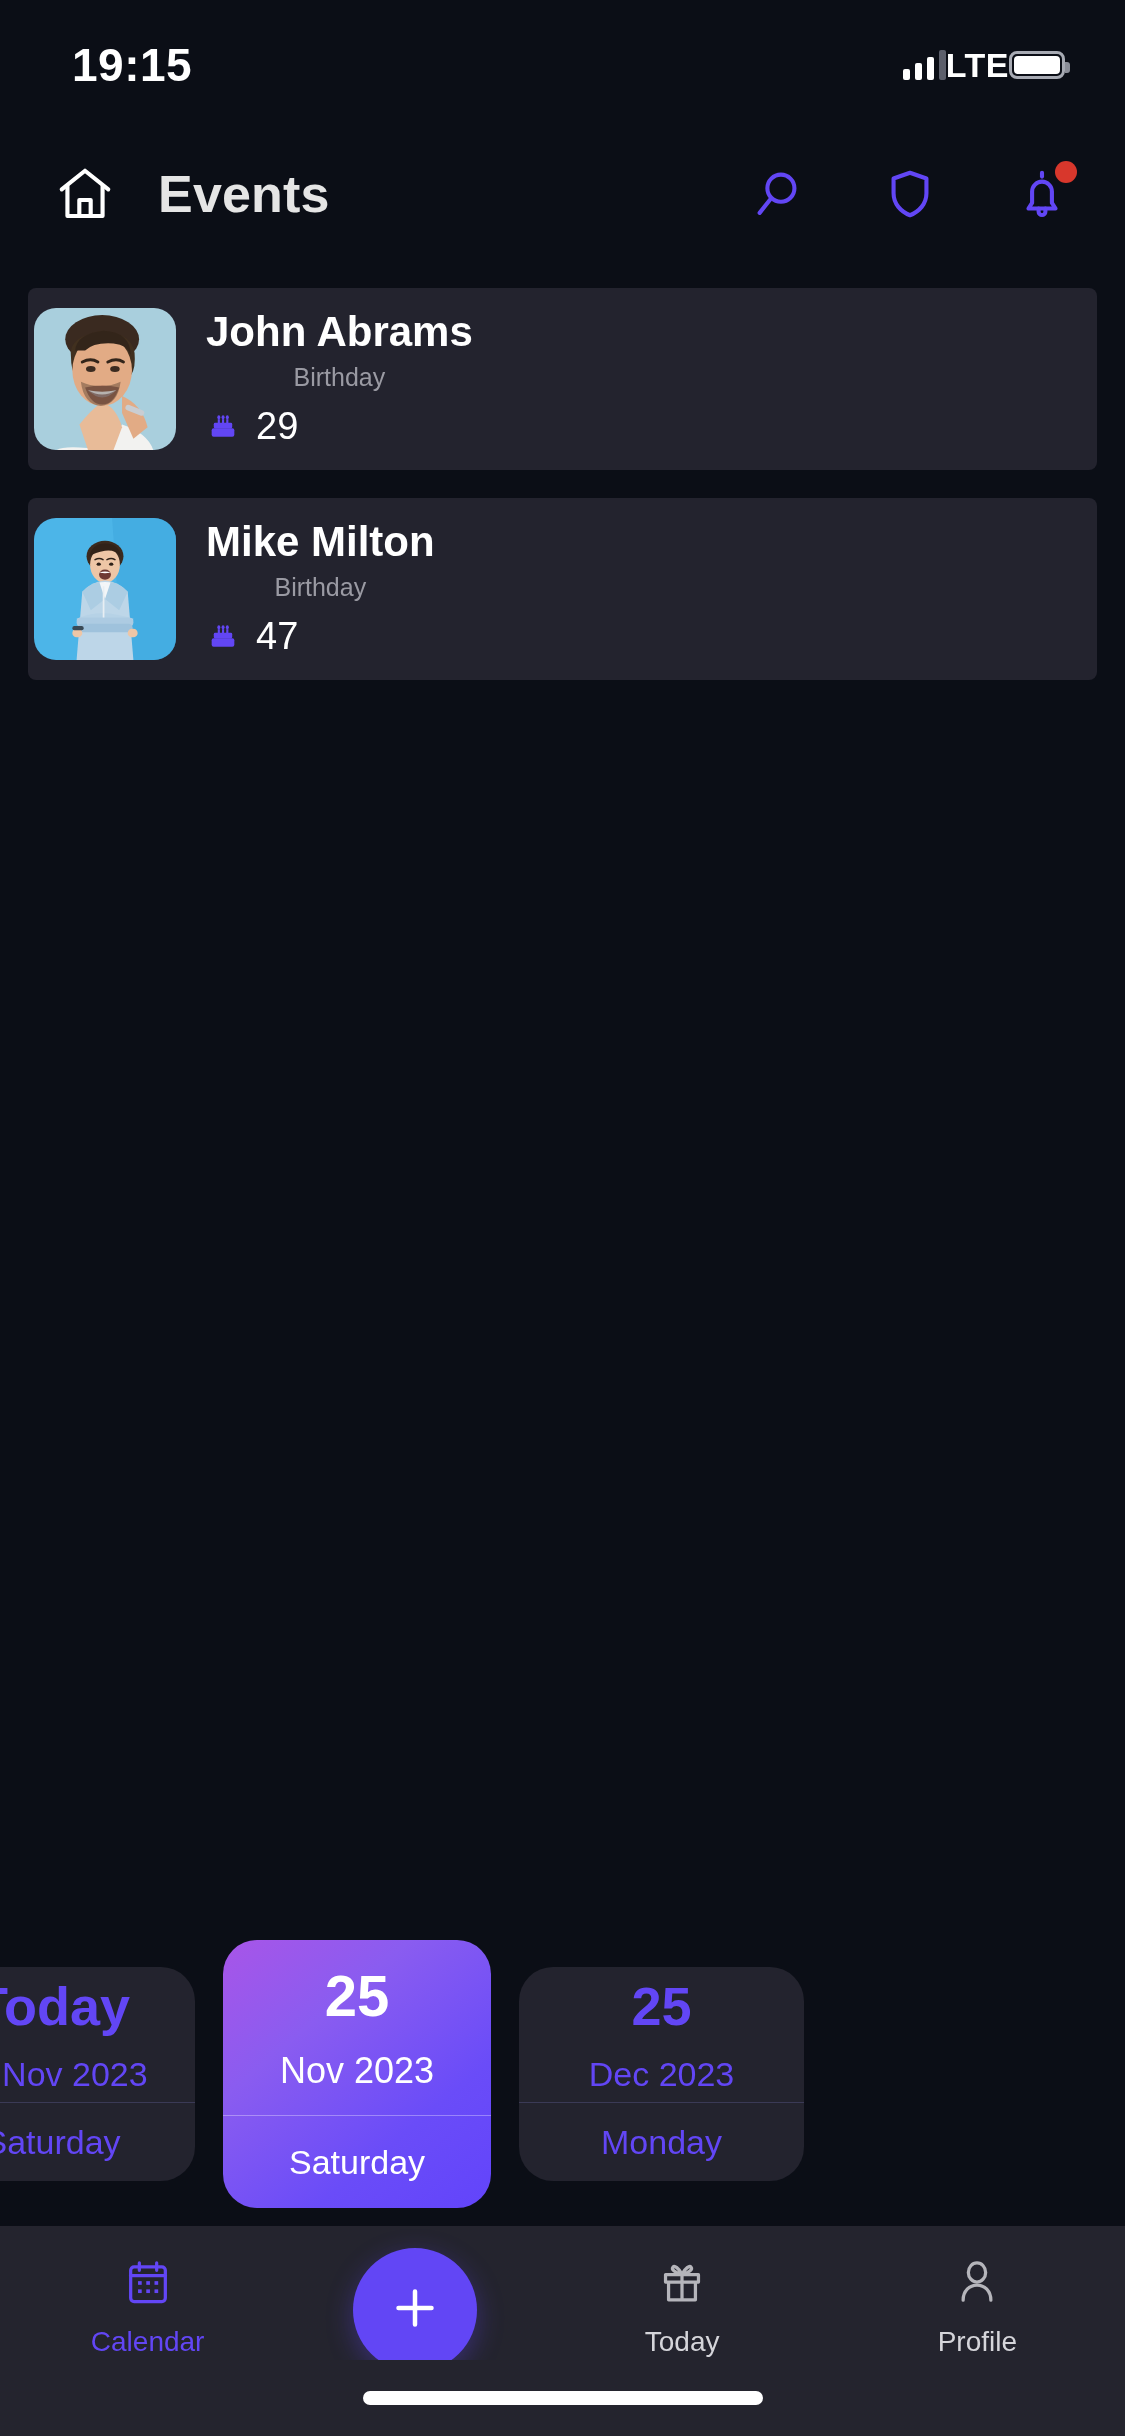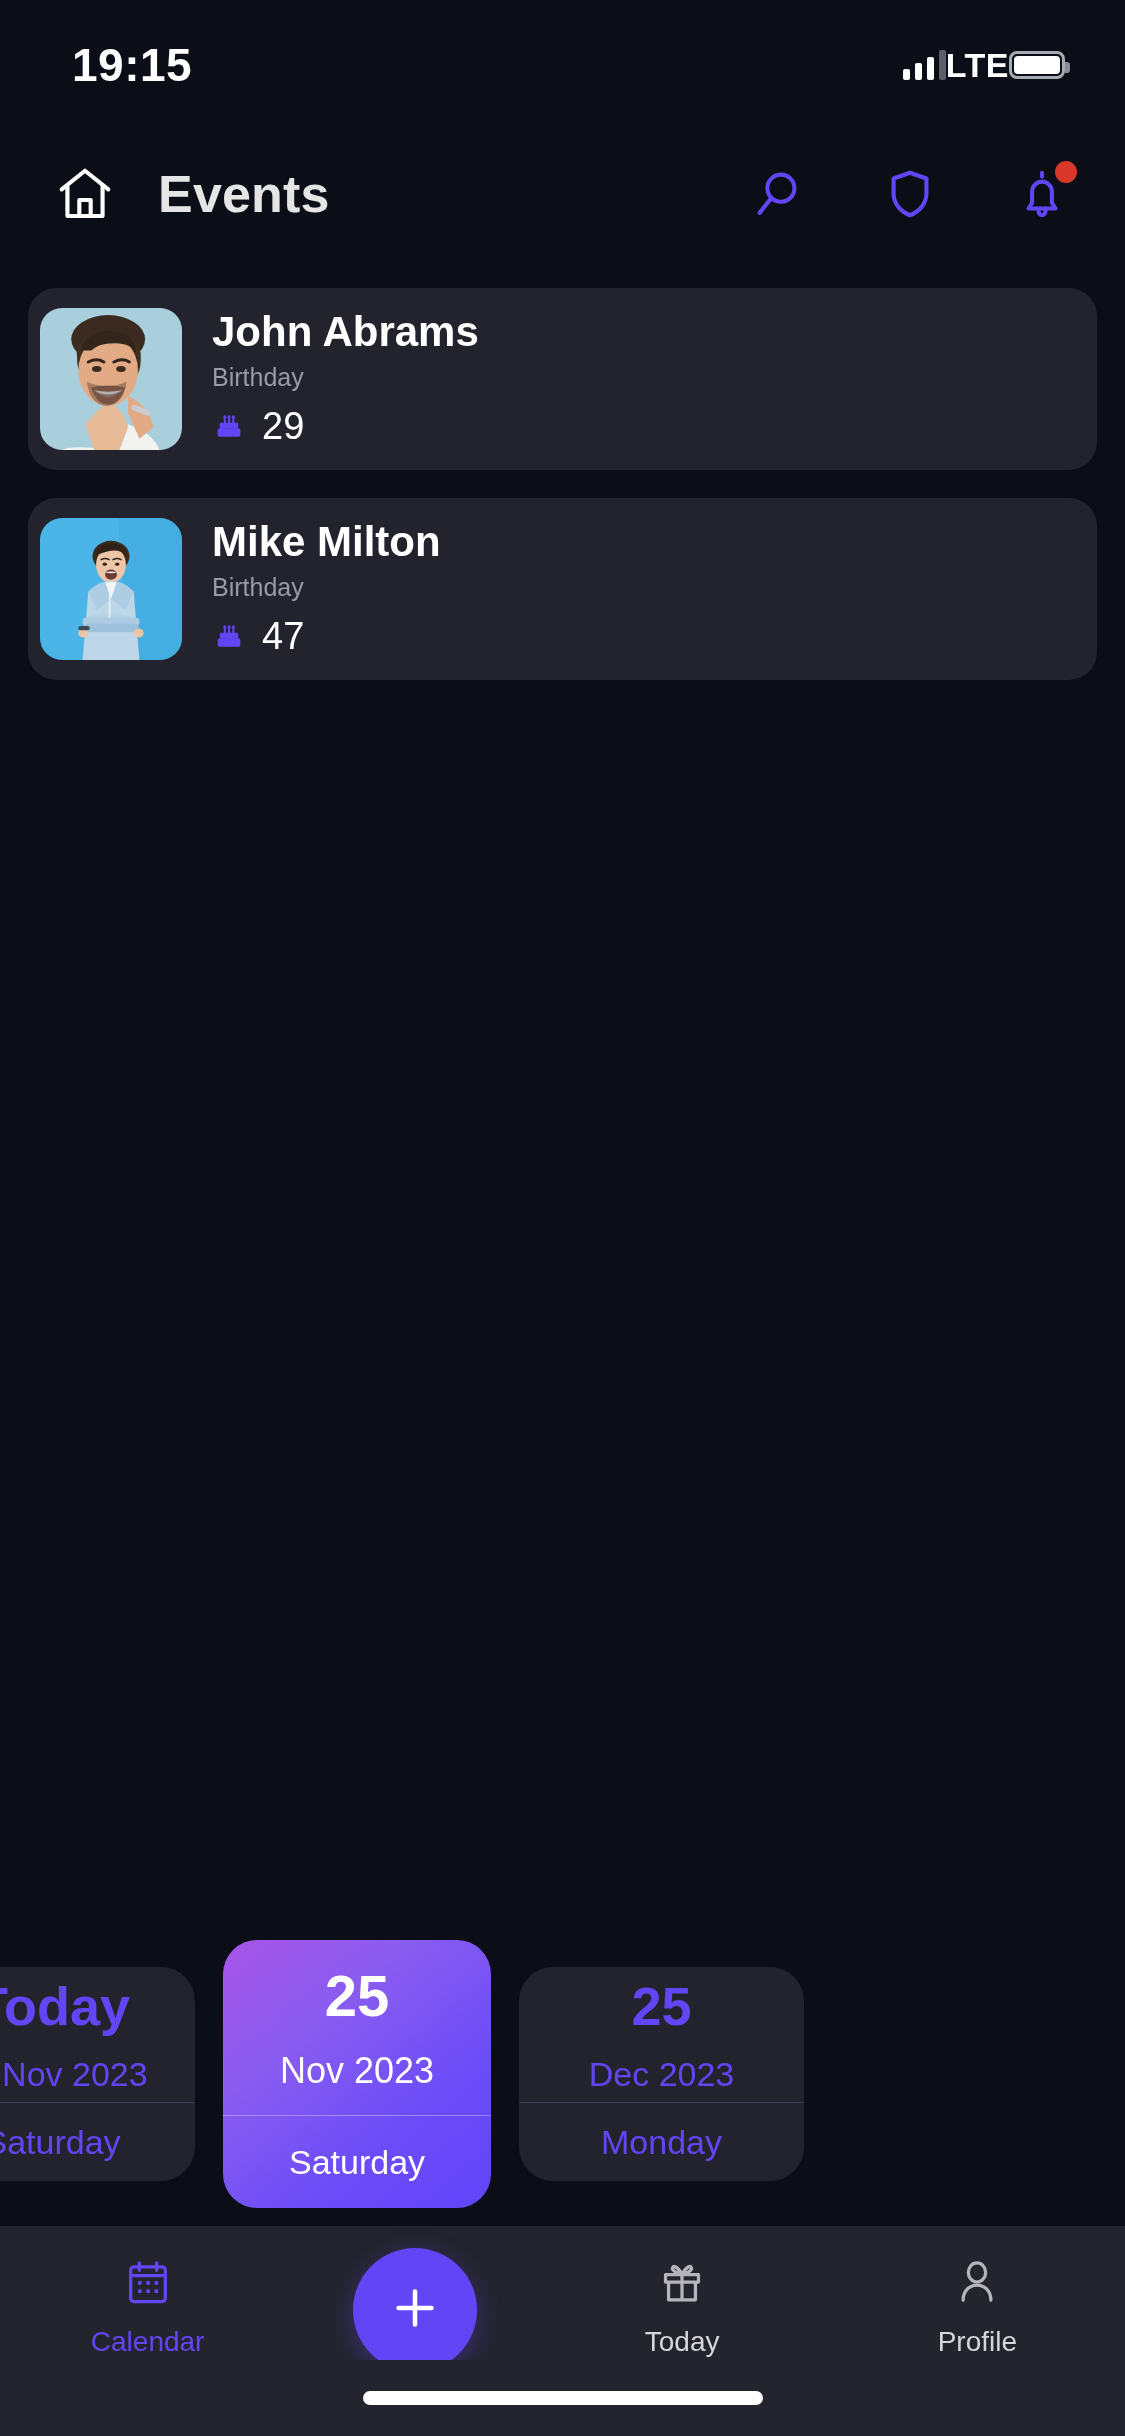--- a/index.html
+++ b/index.html
@@ -6,21 +6,21 @@
   html, body {
     width:1125px; height:2436px;
     background:#0b0e16;
     font-family:"Liberation Sans", sans-serif;
     overflow:hidden;
   }
   .phone {
     position:relative;
     width:1125px; height:2436px;
     background:#0b0e16;
-    display:flex; flex-direction:column;
+    display:flex; flex-direction:column;text-align:center;
   }
 
   
   .statusbar {
     height:130px;
     flex:0 0 130px;
     display:flex; align-items:center; justify-content:space-between;
     padding:0 60px 0 72px;
     color:#ffffff;
   }
@@ -64,24 +64,24 @@
 
   
   .events {
     flex:1 1 auto;
     padding:30px 28px 0 28px;
     display:flex; flex-direction:column; gap:28px;
     overflow:hidden;
   }
   .event-card {
     background:#23232e;
-    border-radius:28px;
+    border-radius:8px;
     height:182px;
     display:flex; align-items:center;
-    padding:12px;
+    padding:6px;
     flex:0 0 auto;
   }
   .avatar {
     width:142px; height:142px;
     border-radius:22px;
     flex:0 0 142px;
     overflow:hidden;
     position:relative;
   }
   .avatar svg { display:block; width:100%; height:100%; }

